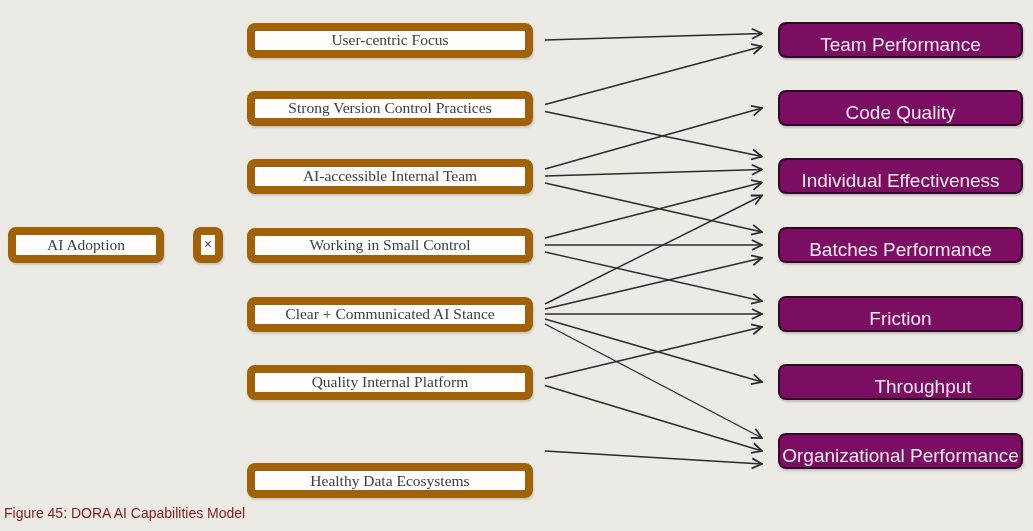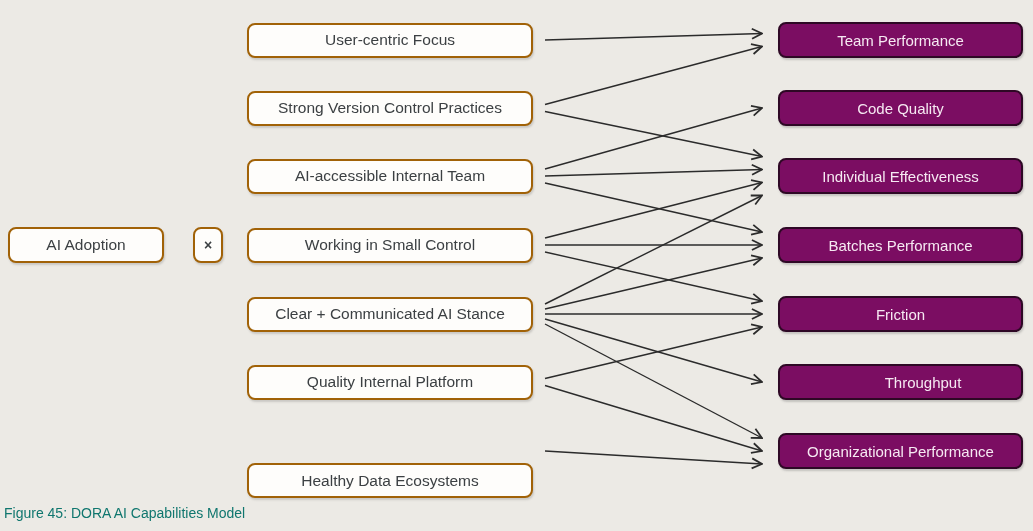--- a/index.html
+++ b/index.html
@@ -21,49 +21,51 @@
     box-sizing: border-box;
     display: flex;
     align-items: center;
     justify-content: center;
     border-radius: 8px;
     text-align: center;
     white-space: nowrap;
   }
   .cap-box, #adoption-box, #operator-box {
     background: #FEFDFB;
-    border: 2px solid #a16207;
+    border: 8px solid #a16207;
     color: #3C4043;
     font-size: 15.5px;
     box-shadow: 1px 2px 2px rgba(80,80,80,0.22);
+    font-family: Liberation Serif, serif;
   }
   .out-box {
     background: #7B0D62;
     border: 2px solid #2E0825;
     color: #F6E9F2;
-    font-size: 15px;
+    font-size: 19px;
     box-shadow: 1px 2px 2px rgba(80,80,80,0.25);
+    align-items: flex-end;
   }
   #adoption-box { left: 8px;  top: 227px; width: 156px; height: 36px; }
   #operator-box { left: 193px; top: 227px; width: 30px; height: 36px;
                   font-size: 14px; font-weight: bold; border-radius: 8px; }
   .cap-box { left: 247px; width: 286px; height: 35px; }
   .out-box { left: 778px; width: 245px; height: 36px; }
   #arrow-layer {
     position: absolute;
     left: 0; top: 0;
     width: 1033px; height: 531px;
     pointer-events: none;
   }
   #caption {
     position: absolute;
     left: 4px;
     top: 505px;
     font-size: 14px;
-    color: #0f766e;
+    color: #7f1d1d;
   }
 </style>
 </head>
 <body>
 
 <div id="figure">
 
   <div id="adoption-box" class="box">
     <span>AI Adoption</span>
   </div>

